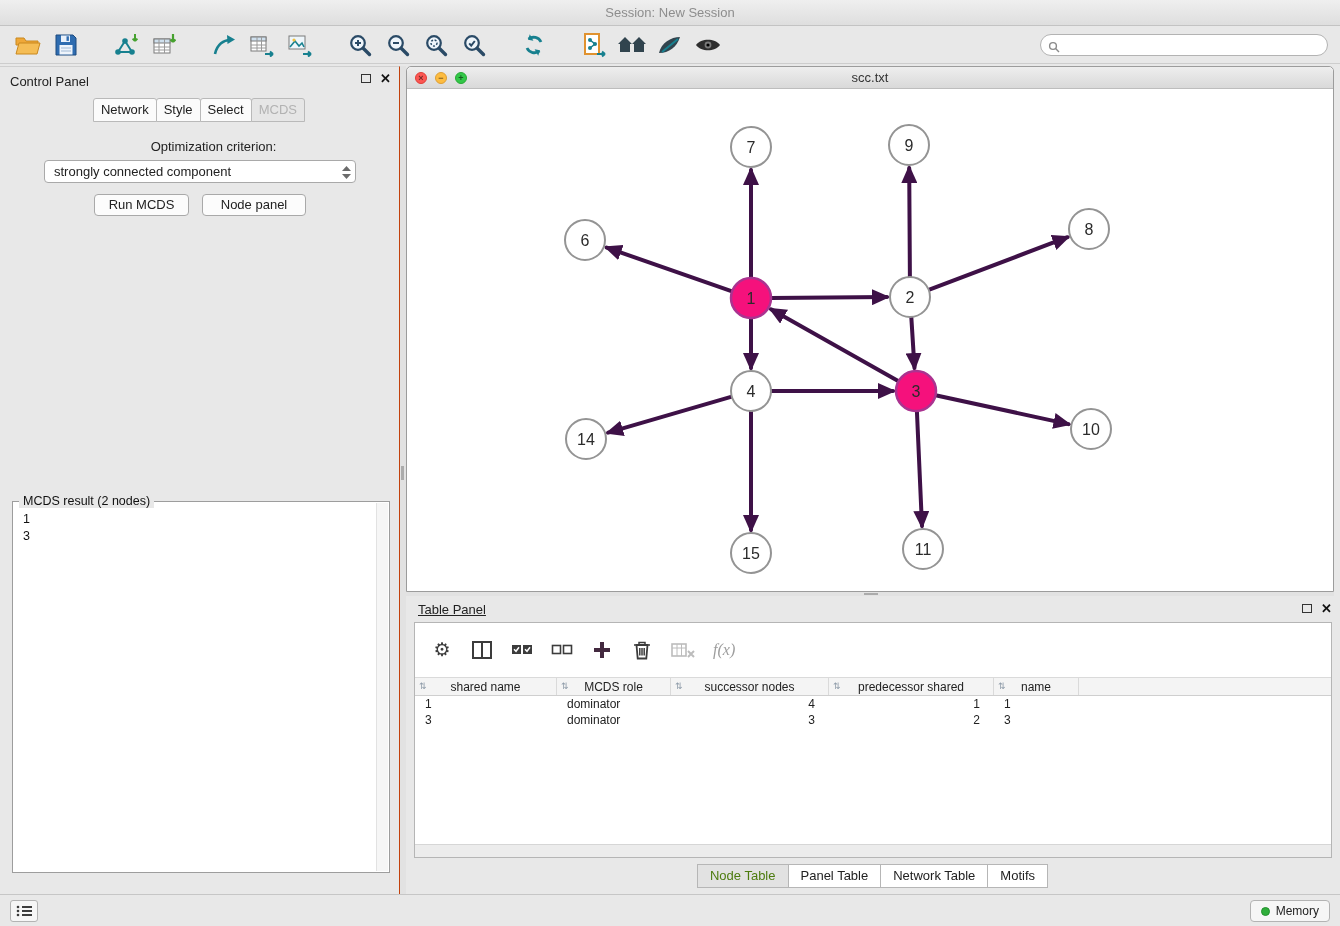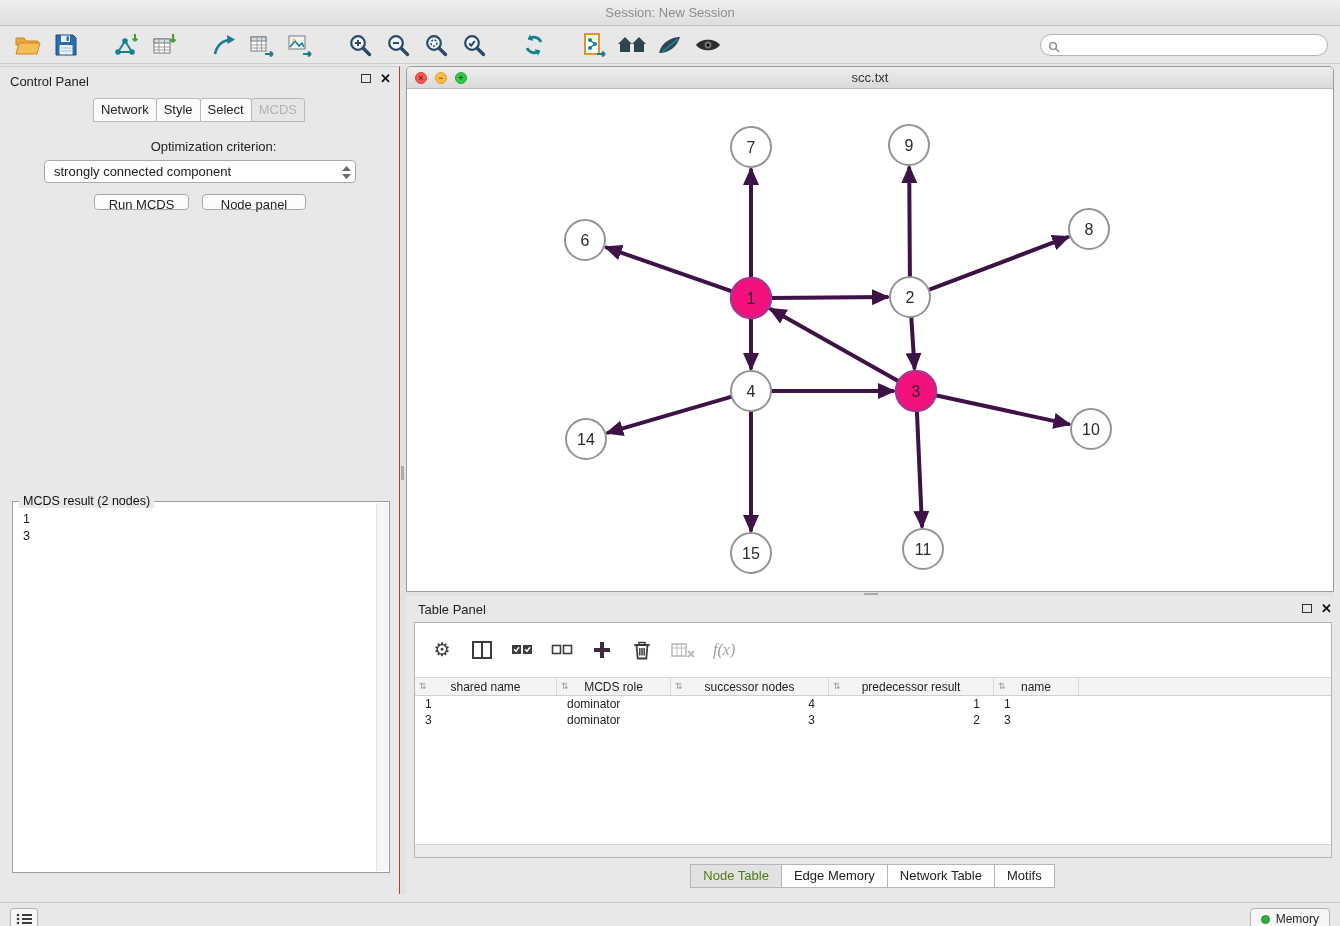--- a/index.html
+++ b/index.html
@@ -31,21 +31,21 @@
   .float-ic{width:10px;height:9px;border:1.5px solid #333;display:inline-block;}
   .close-ic{font-size:13px;font-weight:bold;color:#111;line-height:11px;}
   .cp-tabs{position:absolute;left:0;right:0;top:31px;display:flex;justify-content:center;}
   .cp-tab{font-size:13px;padding:3px 7px 4px;background:#fbfbfb;border:1px solid #b9b9b9;
     margin-left:-1px;color:#222;border-radius:3px 3px 0 0;}
   .cp-tab.active{background:#e6e6e6;color:#b2b2b2;}
   .opt-label{position:absolute;top:72px;left:0;right:0;text-align:center;font-size:13px;padding-left:28px;}
   .dropdown{position:absolute;top:93px;left:44px;width:312px;height:23px;background:#fff;
     border:1px solid #a9a9a9;border-radius:4px;font-size:13px;line-height:21px;padding-left:9px;}
   .dropdown .stepper{position:absolute;right:3px;top:4px;}
-  .btn{position:absolute;top:127px;height:16px;background:#fcfcfc;border:1px solid #a9a9a9;
+  .btn{position:absolute;top:127px;height:22px;background:#fcfcfc;border:1px solid #a9a9a9;
     border-radius:4px;font-size:13px;text-align:center;line-height:20px;}
   .btn.run{left:94px;width:95px;}
   .btn.close{left:202px;width:104px;}
   .result-group{position:absolute;left:12px;top:434px;width:378px;height:372px;
     background:#fff;border:1px solid #9d9d9d;}
   .result-legend{position:absolute;top:-8px;left:6px;background:#e8e8e8;padding:0 4px;
     font-size:12.5px;color:#111;}
   .result-list{padding:9px 10px;font-size:12.5px;line-height:17px;color:#111;}
   .result-scroll{position:absolute;top:1px;bottom:1px;right:1px;width:12px;
     background:#f6f6f6;border-left:1px solid #e2e2e2;}
@@ -68,42 +68,42 @@
   .node.highlighted{fill:var(--hl-fill,#f5117c);stroke:var(--hl-stroke,#aa3390);stroke-width:2.5;}
   .node-label{font-family:"Liberation Sans",sans-serif;font-size:16px;fill:#2b2b2b;text-anchor:middle;}
   
   .h-splitter{position:absolute;left:406px;top:592px;width:928px;height:4px;background:#e2e2e2;}
   .h-splitter .grip{position:absolute;left:458px;top:1px;width:14px;height:2px;background:#ababab;}
   .v-splitter{position:absolute;left:400px;top:66px;width:6px;height:828px;background:#e2e2e2;}
   .v-splitter .grip{position:absolute;top:400px;left:1px;width:3px;height:14px;background:#ababab;}
   
   .table-panel{position:absolute;left:406px;top:596px;width:934px;height:298px;background:#e8e8e8;}
   .tp-header{position:relative;height:26px;font-size:13px;}
-  .tp-title{position:absolute;left:12px;top:6px;}
+  .tp-title{position:absolute;left:12px;top:6px;text-decoration:underline;}
   .tp-box{position:absolute;left:8px;top:26px;width:918px;height:236px;background:#fff;
     border:1px solid #b5b5b5;}
   .tp-toolbar{height:54px;display:flex;align-items:center;gap:18px;padding-left:16px;}
   .tp-tool{display:flex;align-items:center;justify-content:center;min-width:22px;height:24px;}
   .gear-glyph{font-size:19px;color:#3c3c3c;line-height:20px;}
   .fx{font-family:"Liberation Serif",serif;font-style:italic;font-size:16px;color:#9d9d9d;}
   .tp-thead{display:flex;height:19px;background:#f4f4f4;border-top:1px solid #dadada;
     border-bottom:1px solid #cfcfcf;font-size:12px;}
   .th{position:relative;border-right:1px solid #dadada;display:flex;align-items:center;
     justify-content:center;color:#222;}
   .th .sort-icon{position:absolute;left:4px;top:3px;font-size:9px;color:#8d9aa8;}
   .tp-row{display:flex;height:16px;font-size:12px;align-items:center;}
   .td{padding:0 14px 0 10px;overflow:hidden;white-space:nowrap;}
   .tp-footer{position:absolute;left:0;right:0;bottom:0;height:13px;background:#ececec;
     border-top:1px solid #d6d6d6;}
   .tp-tabs{position:absolute;left:0;right:0;top:268px;display:flex;justify-content:center;}
   .tp-tab{font-size:13px;padding:3px 12px 4px;background:#fff;border:1px solid #b6b6b6;
     margin-left:-1px;color:#222;}
   .tp-tab.active{background:#e2e2e2;color:#4d7c0f;}
   
-  .statusbar{position:absolute;left:0;bottom:0;width:1340px;height:24px;background:#e8e8e8;
+  .statusbar{position:absolute;left:0;bottom:0;width:1340px;height:32px;background:#e8e8e8;
     border-top:1px solid #c6c6c6;}
   .sb-list-btn{position:absolute;left:10px;top:5px;width:28px;height:22px;border:1px solid #b3b3b3;
     border-radius:3px;background:#f6f6f6;display:flex;align-items:center;justify-content:center;}
   .memory-btn{position:absolute;right:10px;top:5px;height:22px;border:1px solid #b3b3b3;
     border-radius:4px;background:#f6f6f6;display:flex;align-items:center;gap:6px;
     padding:0 10px;font-size:12px;}
   .green-dot{width:9px;height:9px;border-radius:50%;background:#2fae3b;border:1px solid #23902e;}
 </style>
 </head>
 <body>
@@ -436,21 +436,21 @@
         <div class="th" style="width: 114px;">
           <span class="sort-icon">⇅</span>
           <span>MCDS role</span>
         </div>
         <div class="th" style="width: 158px;">
           <span class="sort-icon">⇅</span>
           <span>successor nodes</span>
         </div>
         <div class="th" style="width: 165px;">
           <span class="sort-icon">⇅</span>
-          <span>predecessor result</span>
+          <span>predecessor shared</span>
         </div>
         <div class="th" style="width: 85px;">
           <span class="sort-icon">⇅</span>
           <span>name</span>
         </div>
       </div>
     <div>
         <div class="tp-row">
           <div class="td" style="width: 142px; text-align: left;">1</div>
           <div class="td" style="width: 114px; text-align: left;">dominator</div>
@@ -463,21 +463,21 @@
           <div class="td" style="width: 114px; text-align: left;">dominator</div>
           <div class="td" style="width: 158px; text-align: right;">3</div>
           <div class="td" style="width: 165px; text-align: right;">2</div>
           <div class="td" style="width: 85px; text-align: left;">3</div>
         </div>
       </div>
     <div class="tp-footer"></div>
   </div>
   <div class="tp-tabs">
       <div class="tp-tab active">Node Table</div>
-      <div class="tp-tab">Edge Memory</div>
+      <div class="tp-tab">Panel Table</div>
       <div class="tp-tab">Network Table</div>
       <div class="tp-tab">Motifs</div>
     </div>
 </div>
 
 <div class="statusbar">
   <div class="sb-list-btn">
     <svg width="16" height="12" viewBox="0 0 16 12">
       <circle cx="2" cy="2" r="1.3" fill="#3c3c3c"></circle>
         <rect x="6" y="1" width="10" height="2" fill="#3c3c3c"></rect>

